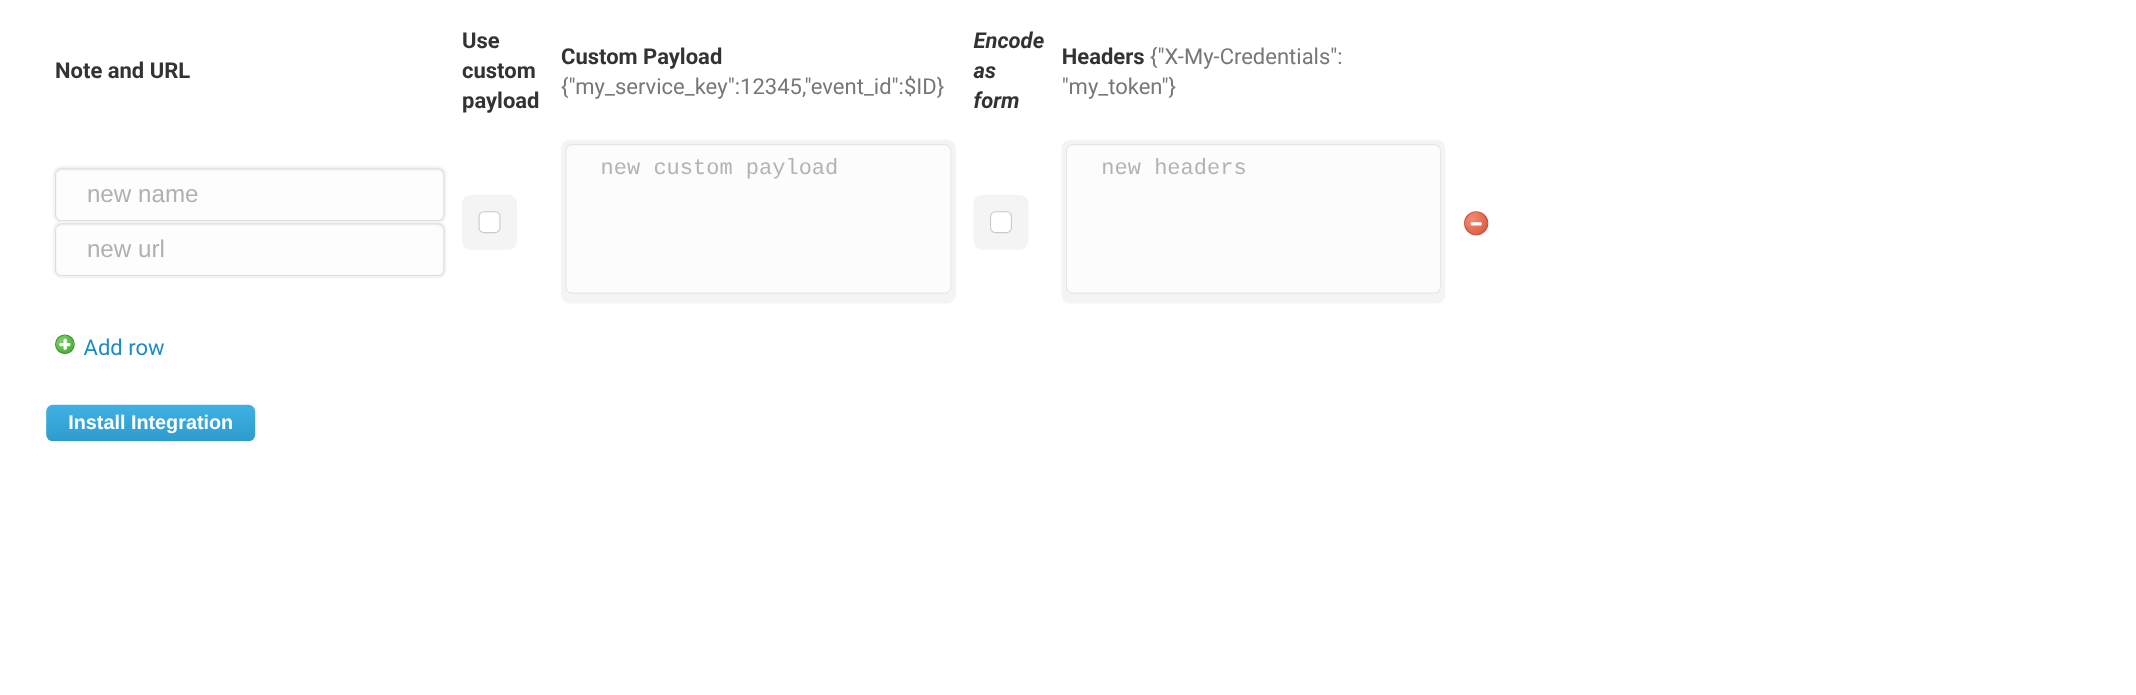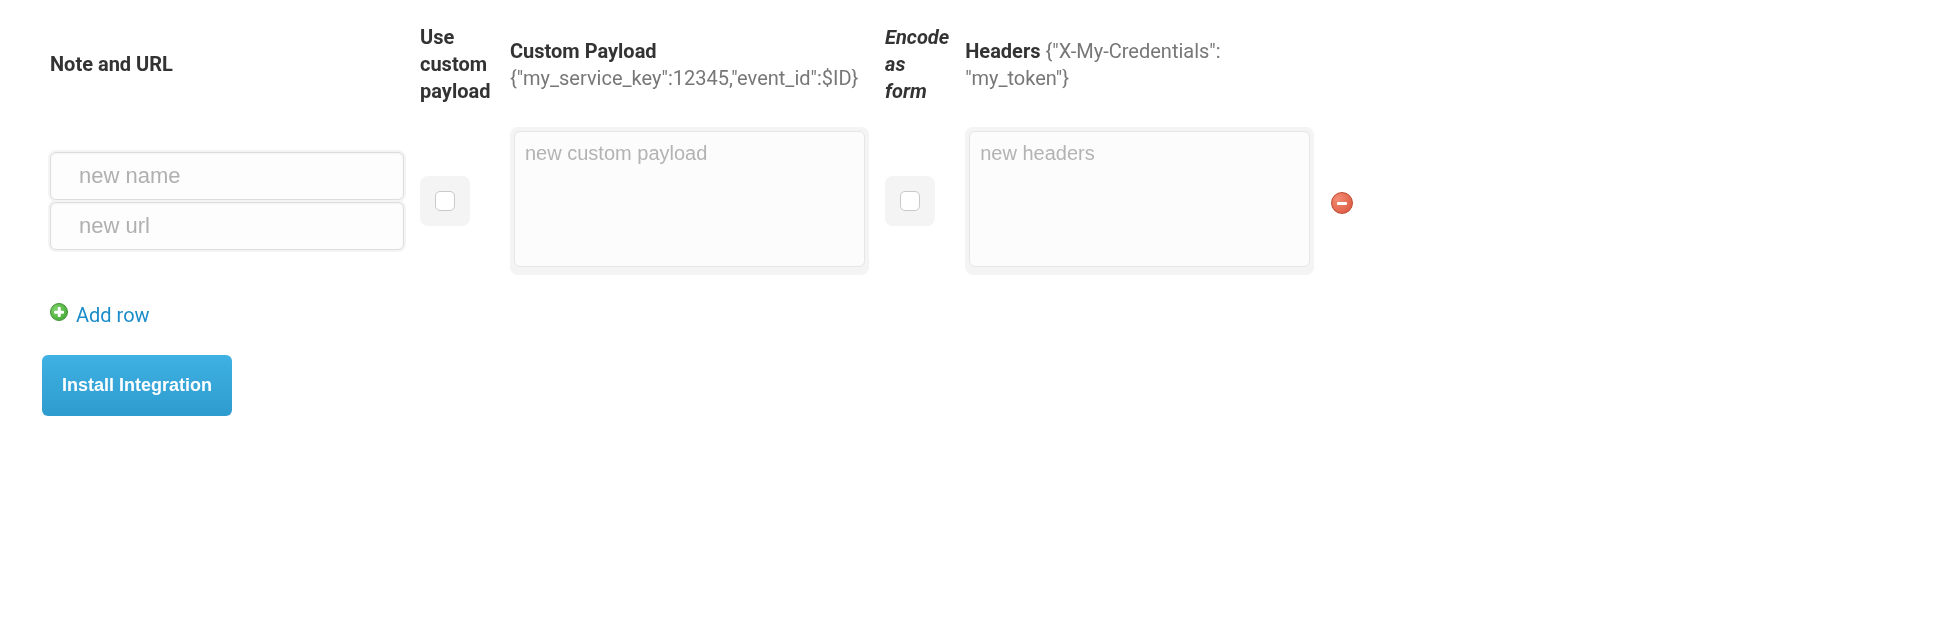--- a/index.html
+++ b/index.html
@@ -66,28 +66,28 @@
 
     .textarea-wrap {
       background: #f4f4f4;
       border-radius: 8px;
       padding: 4px;
     }
     .textarea {
       width: 100%;
       height: 136px;
       resize: none;
-      padding: 10px 10px;
+      padding: 10px 31px;
       font-size: 20px;
       color: #555;
       background: #fcfcfc;
       border: 1px solid #e6e6e6;
       border-radius: 6px;
       outline: none;
-      font-family: Liberation Sans, sans-serif;
+      font-family: Liberation Mono, monospace;
     }
     .textarea::placeholder { color: #b3b3b3; }
 
     .checkbox-wrap {
       width: 50px;
       height: 50px;
       background: #f4f4f4;
       border-radius: 8px;
       display: flex;
       align-items: center;
@@ -145,22 +145,22 @@
       background: #fff;
       top: 50%;
       left: 50%;
       transform: translate(-50%, -50%);
     }
     .plus-icon::before { width: 10px; height: 2.5px; border-radius: 1px; }
     .plus-icon::after  { width: 2.5px; height: 10px; border-radius: 1px; }
 
     .install-btn {
       display: inline-block;
-      margin: 28px 0 0 42px;
-      padding: 20px 20px;
+      margin: 40px 0 0 42px;
+      padding: 6px 20px;
       background: linear-gradient(#3fb1e3, #2e9bce);
       color: #fff;
       font-size: 18px;
       font-weight: 700;
       border: none;
       border-radius: 6px;
       cursor: pointer;
     }
   </style>
 </head>

